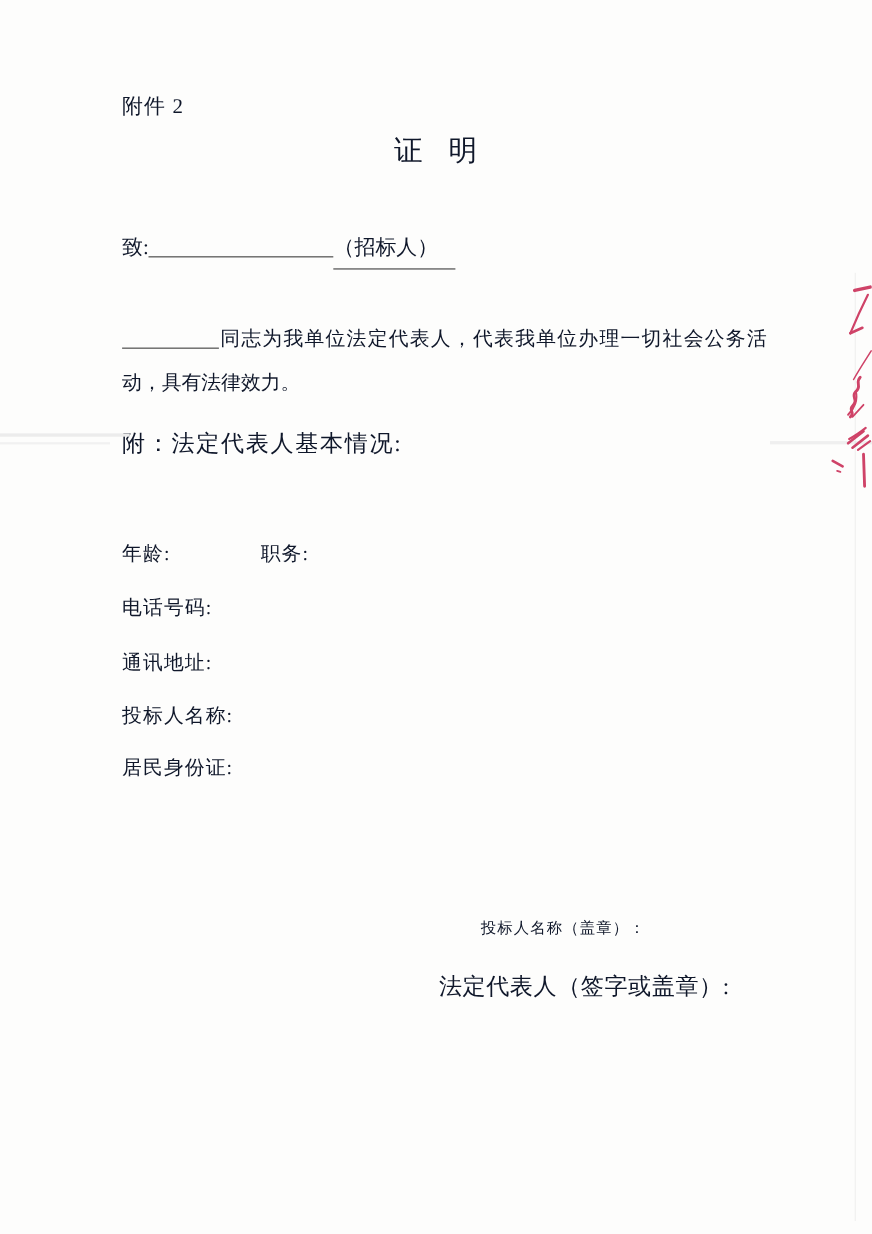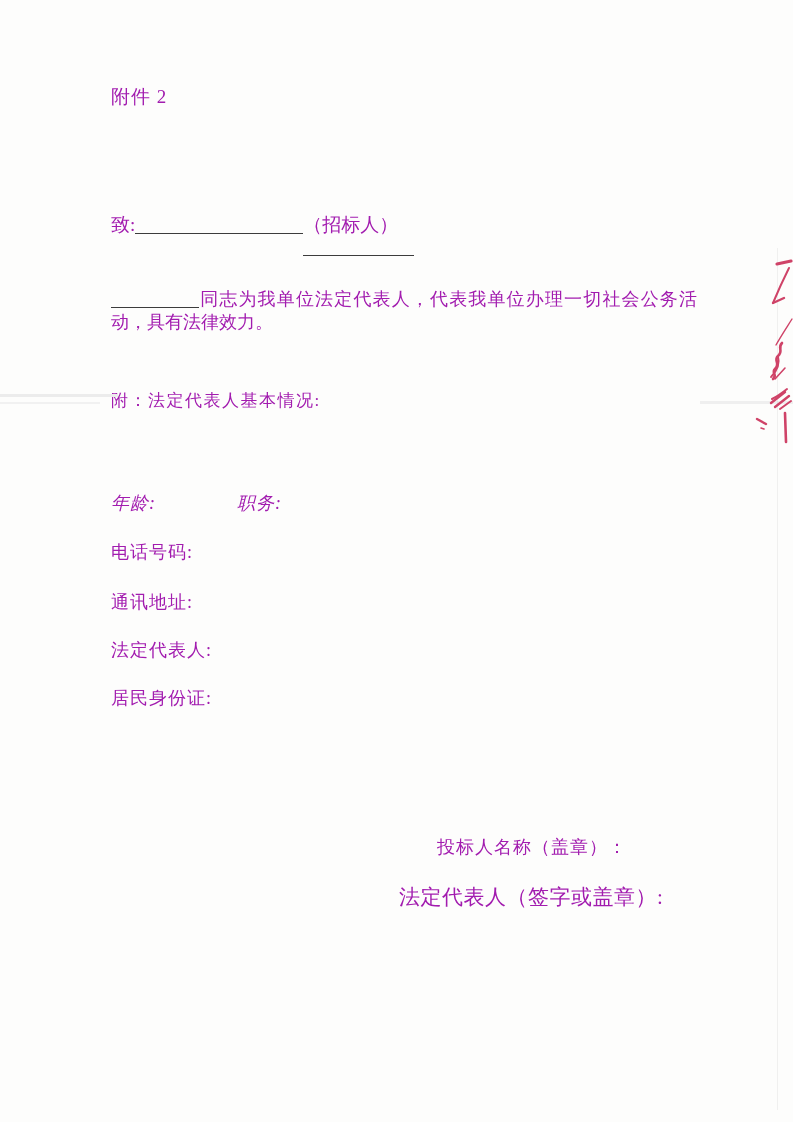--- a/index.html
+++ b/index.html
@@ -3,66 +3,67 @@
 <meta charset="utf-8">
 <style>
   html,body { margin:0; padding:0; background:#e8e8e8; }
   .page {
     position:relative;
     width:793px; height:1122px;
     margin:0 auto;
     background:#fdfdfc;
     overflow:hidden;
     font-family:"Liberation Serif","DejaVu Serif",serif;
-    color:#a21caf;
+    color:#0f172a;
   }
   .attach-label { position:absolute; left:111px; top:84px; font-size:19px; letter-spacing:1px; }
   .title {
     position:absolute; left:0; right:0; top:119px;
     margin:0; text-align:center;
     font-size:26px; font-weight:500; white-space:pre; letter-spacing:1px;
   }
   .to-line { position:absolute; left:111px; top:212px; font-size:19px; }
   .blank {
     display:inline-block; position:relative; top:3px;
     border-bottom:1.6px solid #3c3c3c;
   }
   .to-blank { width:168px; }
-  .underlined { border-bottom:1.6px solid #3c3c3c; padding-right:16px; padding-bottom:20px; }
+  .underlined { border-bottom:1.6px solid #3c3c3c; padding-right:16px; padding-bottom:8px; }
   .body-para {
     position:absolute; left:111px; top:288px; width:586px;
-    margin:0; font-size:18px; line-height:23px; text-align:justify;
+    margin:0; font-size:18px; line-height:40px; text-align:justify;
   }
   .name-blank { width:88px; }
-  .attach-heading { position:absolute; left:111px; top:389px; font-size:17px; letter-spacing:1.5px; }
+  .attach-heading { position:absolute; left:111px; top:389px; font-size:21px; letter-spacing:1.5px; }
   .field-row { position:absolute; left:111px; font-size:18px; letter-spacing:1px; }
   .row-1 { top:442px; }
-  .row-2 { top:491px;font-style:italic; }
+  .row-2 { top:491px; }
   .row-3 { top:540px; }
   .row-4 { top:590px; }
   .row-5 { top:638px; }
   .row-6 { top:686px; }
   .f1 { display:inline-block; width:126px; }
-  .sig-bidder { position:absolute; left:437px; top:835px; font-size:18px; letter-spacing:1px; }
+  .sig-bidder { position:absolute; left:437px; top:835px; font-size:14px; letter-spacing:1px; }
   .sig-legal { position:absolute; left:399px; top:883px; font-size:21px; letter-spacing:0.5px; }
   .footer-note { position:absolute; left:110px; top:931px; font-size:20px; }
   
   .streak-left  { position:absolute; left:0; top:394px; width:118px; height:3px; background:#ececec; }
   .streak-left2 { position:absolute; left:0; top:402px; width:100px; height:2px; background:#f1f1f1; }
   .streak-right { position:absolute; left:700px; top:401px; width:93px; height:3px; background:#efefef; }
   .edge-line { position:absolute; left:777px; top:248px; width:1px; height:862px; background:rgba(90,90,90,0.08); }
   .red-marks { position:absolute; right:0; top:255px; width:42px; height:195px; color:#cf4368; }
 </style>
 </head>
 <body>
 
 <div class="page">
 
   <div class="attach-label">附件 2</div>
 
+  <h1 class="title">证   明</h1>
 
   <div class="to-line"><span>致:</span><span class="blank to-blank"></span><span class="underlined">（招标人）</span></div>
 
   <p class="body-para"><span class="blank name-blank"></span><span>同志为我单位法定代表人，代表我单位办理一切社会公务活动，具有法律效力。</span></p>
 
   <div class="attach-heading">附：法定代表人基本情况:</div>
 
 
   <div class="field-row row-2">
     <span class="f1">年龄:</span><span>职务:</span>
@@ -70,21 +71,21 @@
 
   <div class="field-row row-3">
     <span>电话号码:</span>
   </div>
 
   <div class="field-row row-4">
     <span>通讯地址:</span>
   </div>
 
   <div class="field-row row-5">
-    <span>法定代表人:</span>
+    <span>投标人名称:</span>
   </div>
 
   <div class="field-row row-6">
     <span>居民身份证:</span>
   </div>
 
   <div class="sig-bidder">投标人名称（盖章）：</div>
 
   <div class="sig-legal">法定代表人（签字或盖章）:</div>
 

